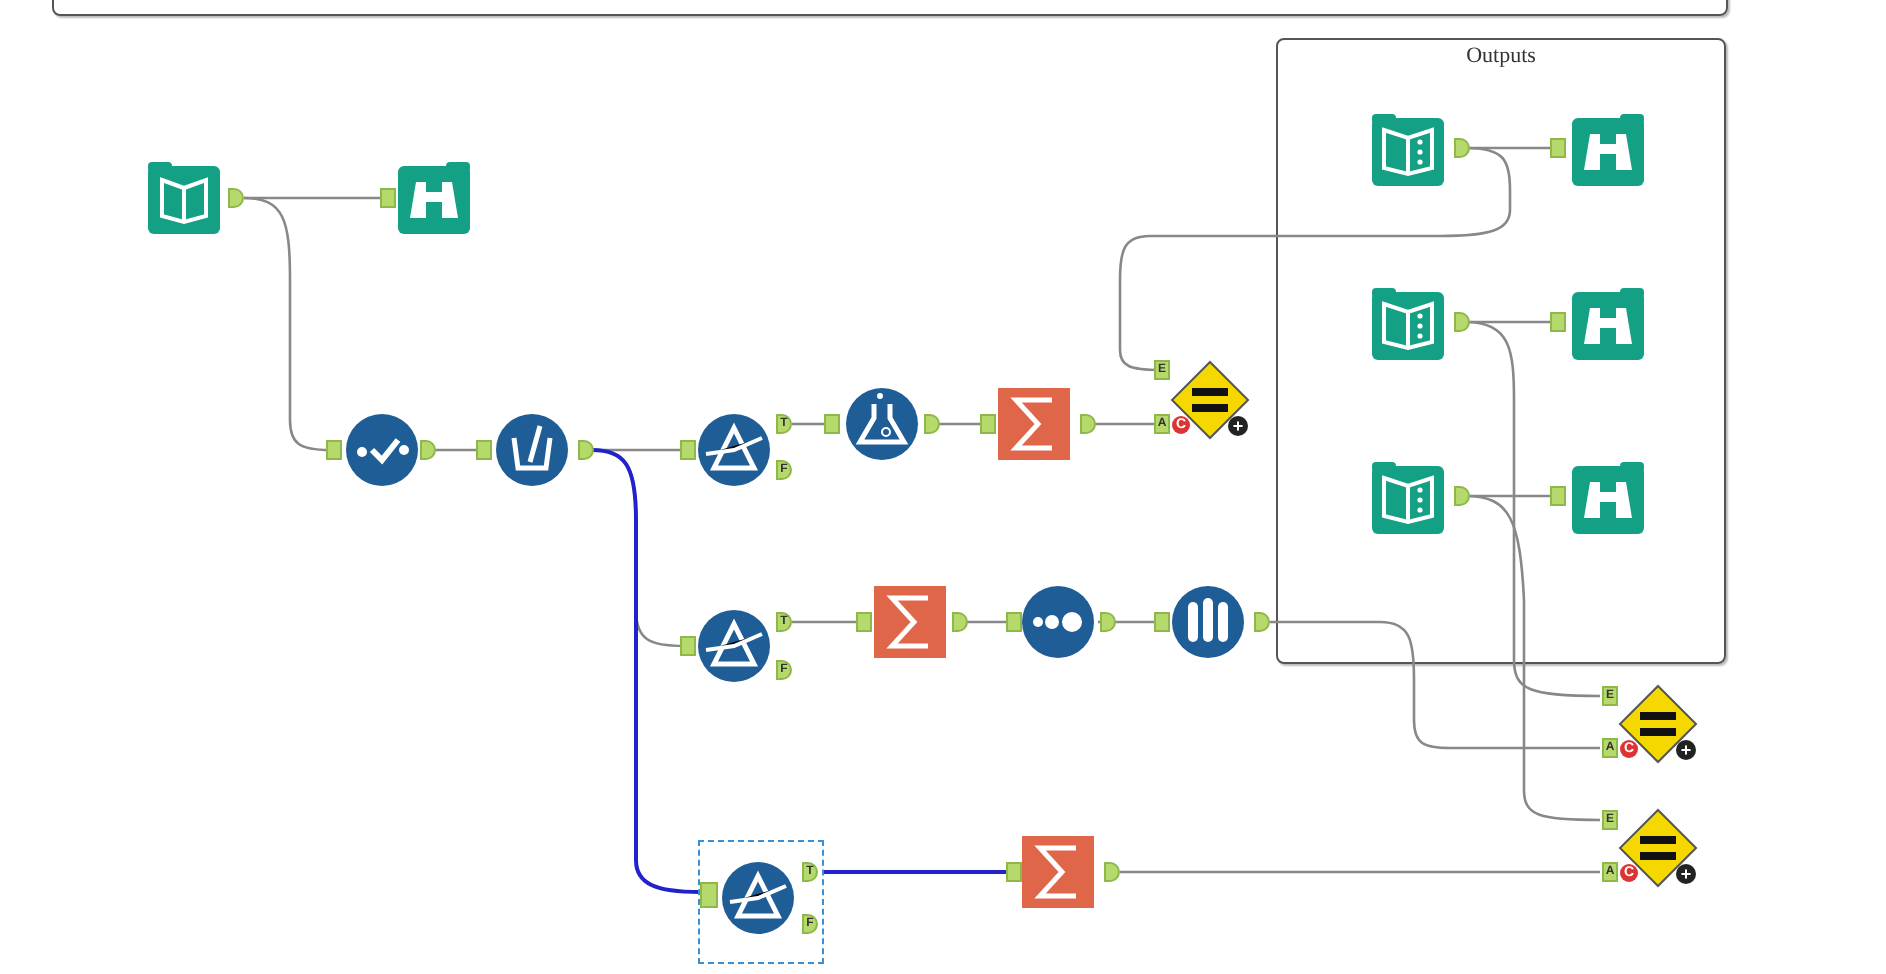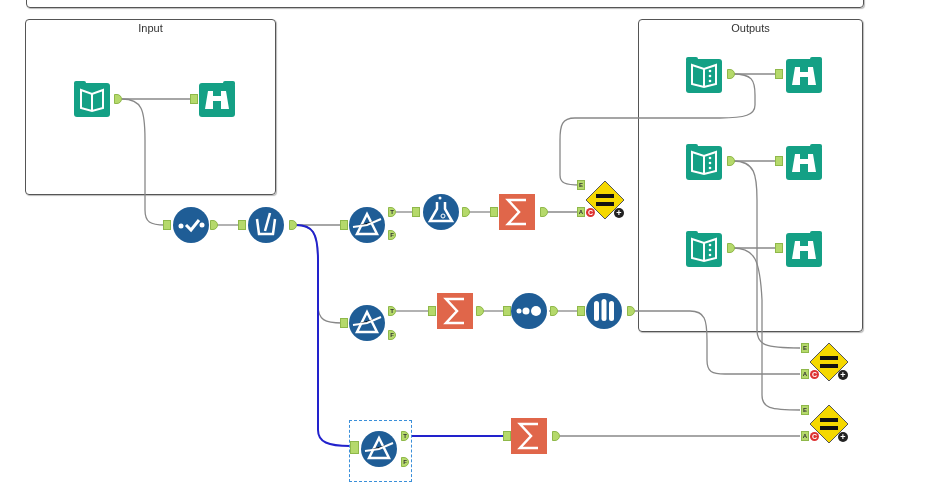--- a/index.html
+++ b/index.html
@@ -16,24 +16,21 @@
   .err{position:absolute;width:9px;height:9px;border-radius:50%;background:#d33;color:#fff;font-size:7px;line-height:9px;text-align:center;font-weight:bold;}
   .plus{position:absolute;width:10px;height:10px;border-radius:50%;background:#222;color:#fff;font-size:9px;line-height:10px;text-align:center;font-weight:bold;}
   svg.wires{position:absolute;left:0;top:0;width:943px;height:487px;}
 </style>
 </head>
 <body>
 
 <div class="canvas">
 
   <div class="container-box" style="left:26px;top:-10px;width:836px;height:16px;"></div>
-  <div class="container-box" style="left:25px;top:19px;width:249px;height:174px;">
-    <div class="container-title">Input</div>
-  </div>
-  <div class="container-box" style="left:638px;top:19px;width:223px;height:311px;">
+  <div class="container-box" style="left:638px;top:19px;width:223px;height:311px;font-family:Liberation Serif, serif;">
     <div class="container-title">Outputs</div>
   </div>
 
   <svg class="wires">
     <g fill="none" stroke="#888" stroke-width="1.3">
       <path d="M122 99 H190"></path>
       <path d="M122 99 C142 99,145 110,145 140 V210 C145 222,150 225,165 225"></path>
       <path d="M211 225 H238"></path>
       <path d="M296 225 H342"></path>
       <path d="M296 225 C318 225,318 240,318 270 V305 C318 320,325 323,342 323"></path>

